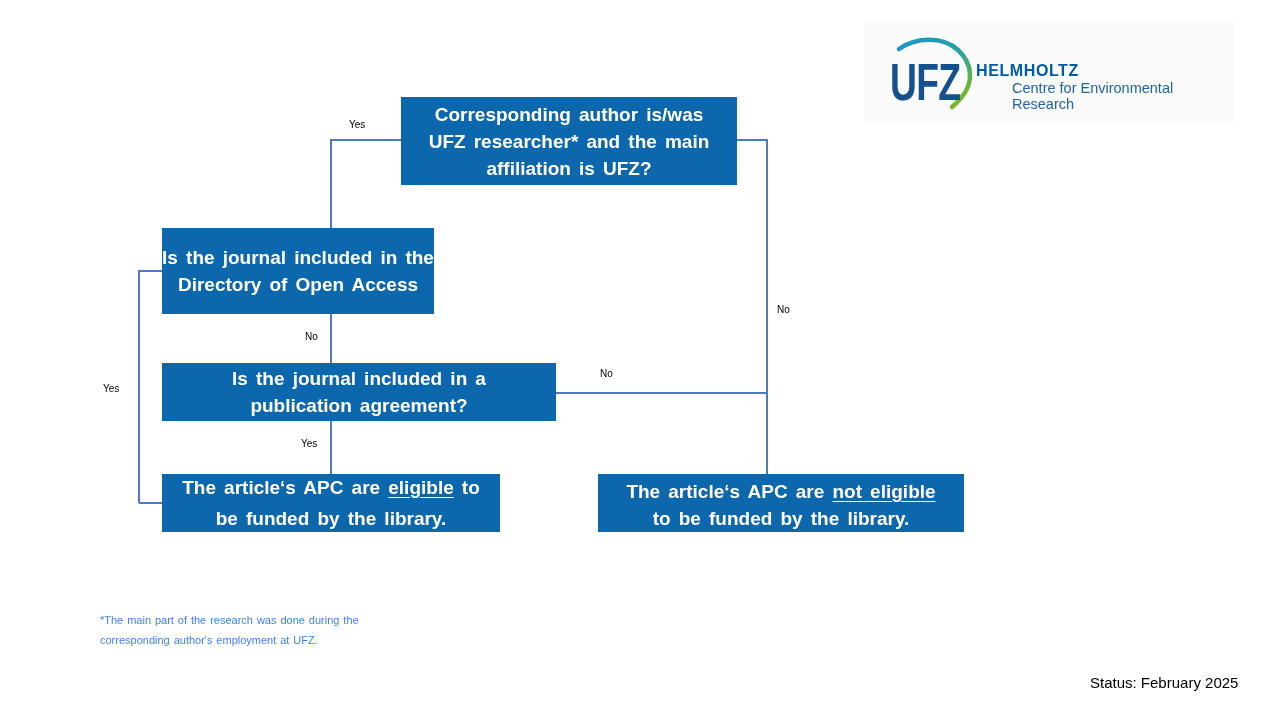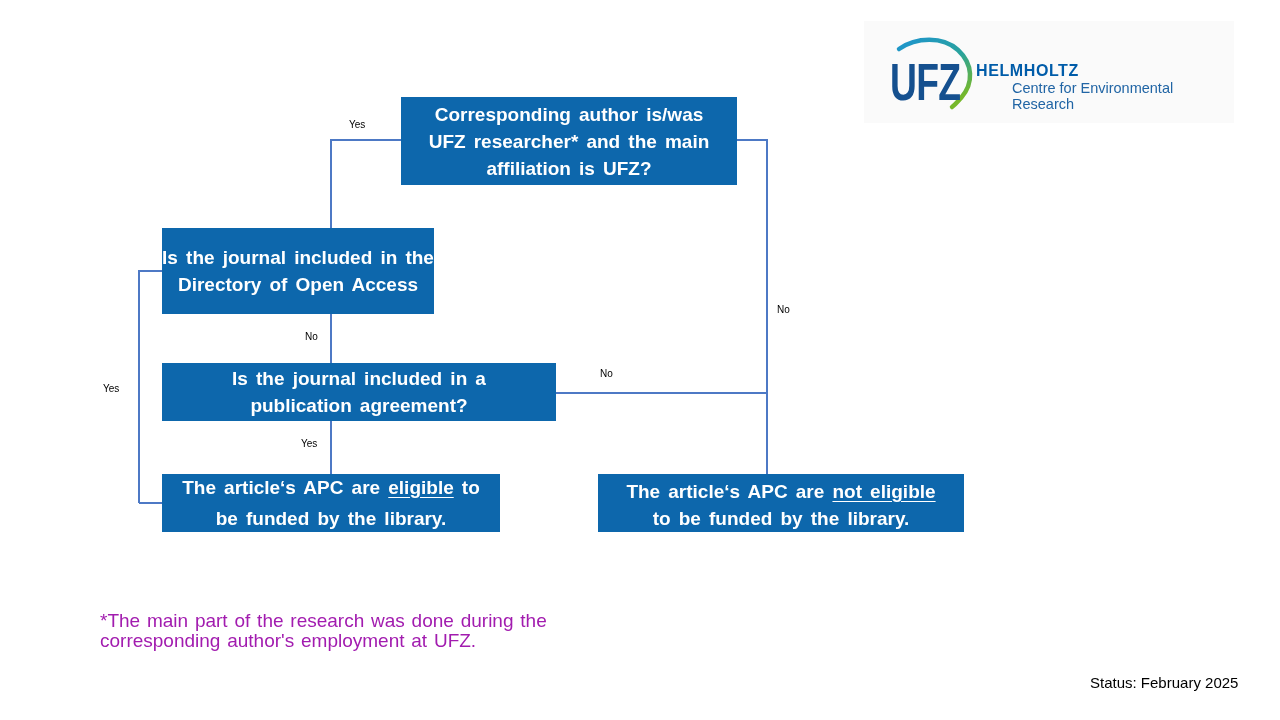--- a/index.html
+++ b/index.html
@@ -49,21 +49,21 @@
   
   .lbl { position:absolute; font-size:10px; color:var(--label-text,#000000); }
   .lbl-yes-top  { left:349px; top:119px; }
   .lbl-no-top   { left:777px; top:304px; }
   .lbl-no-doaj  { left:305px; top:331px; }
   .lbl-yes-agr  { left:301px; top:438px; }
   .lbl-yes-left { left:103px; top:383px; }
   .lbl-no-agr   { left:600px; top:368px; }
 
   
-  .footnote { position:absolute; left:100px; top:611px; font-size:19px; line-height:19.5px; color:#a21caf; word-spacing:0.08em; }
+  .footnote { position:absolute; left:100px; top:611px; font-size:11px; line-height:19.5px; color:#3b82f6; word-spacing:0.08em; }
   .status   { position:absolute; left:1090px; top:674px; font-size:15px; color:#000; }
 </style>
 </head>
 <body>
 
 <div class="stage">
 
   <div class="logo-panel">
     <svg class="logo-arc" viewBox="0 0 92 86">
       <defs>

